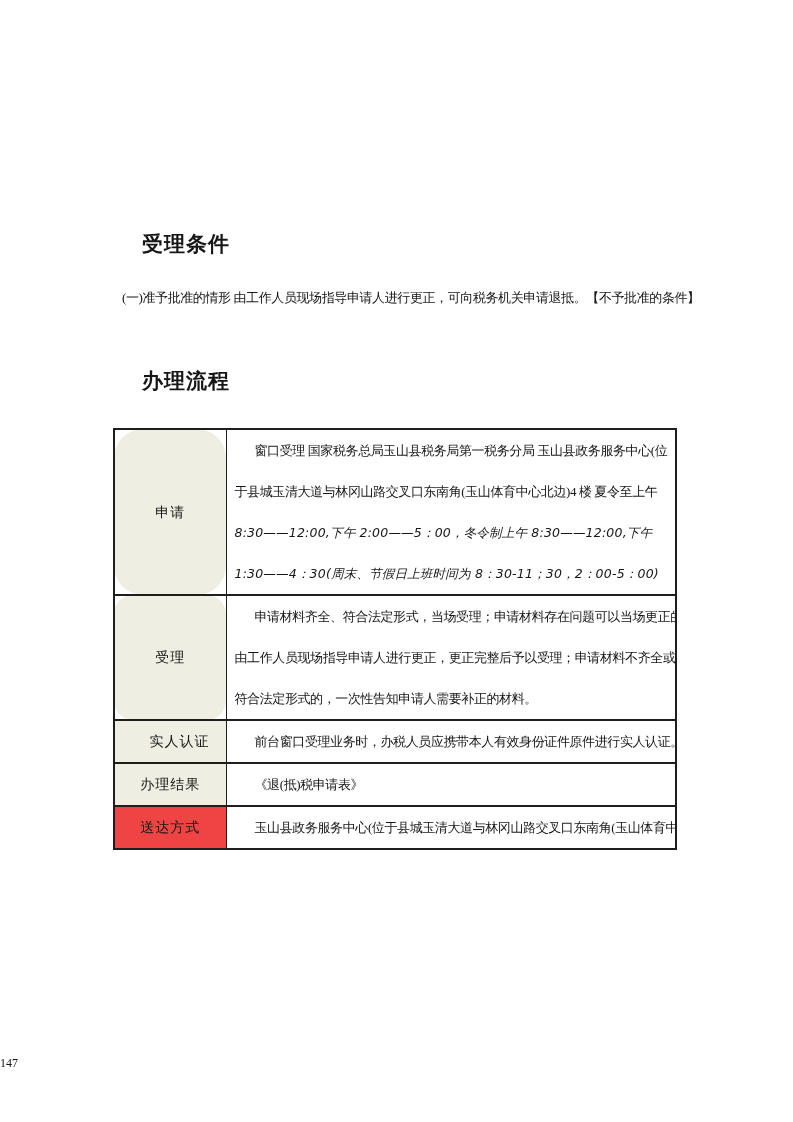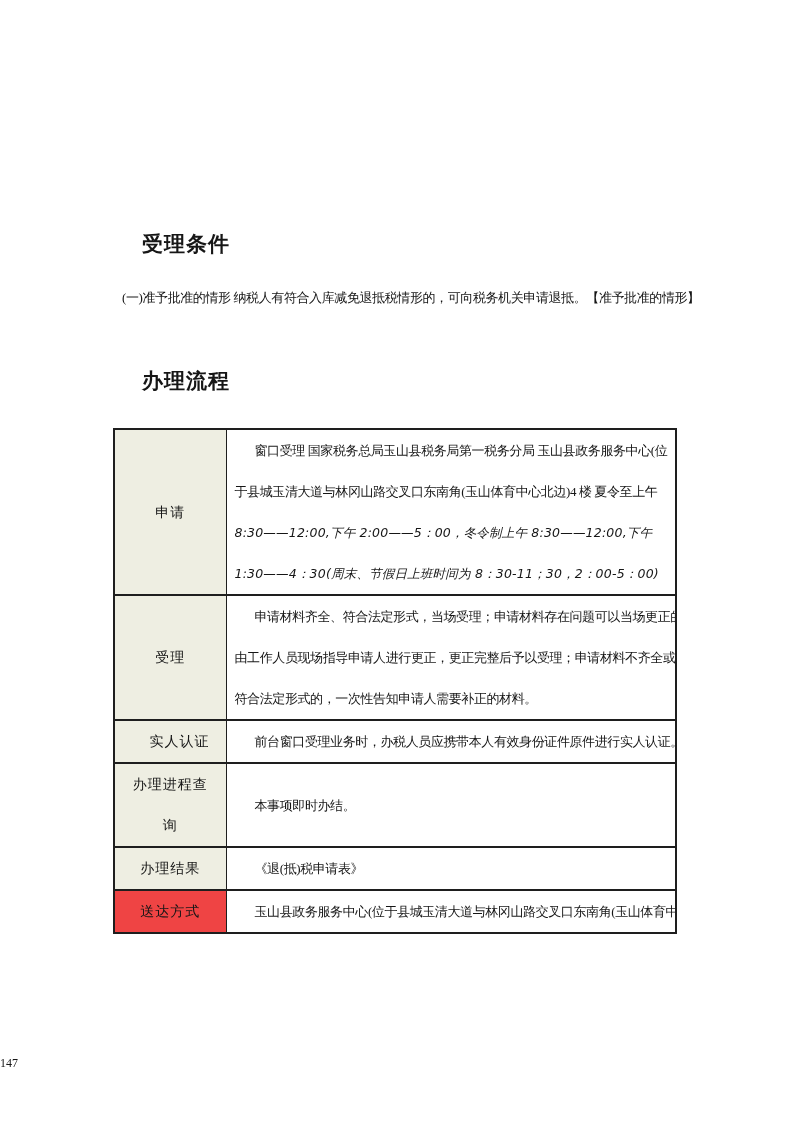--- a/index.html
+++ b/index.html
@@ -92,54 +92,48 @@
     font-size: 12px;
   }
 </style>
 </head>
 <body>
 
 <div class="content">
 
   <h1 class="sec-heading">受理条件</h1>
 
-  <p class="bline first">(一)准予批准的情形 纳税人有符合入库减免退抵税情形的，可向税务机关申请退抵。【准予批准的情形】</p>
+  <p class="bline first">(一)准予批准的情形 由工作人员现场指导申请人进行更正，可向税务机关申请退抵。【不予批准的条件】</p>
 
 
   <h1 class="sec-heading second">办理流程</h1>
 
   <table class="proc">
     <tbody id="process-tbody">
         <tr>
-          <th class="label-cell" style="background: rgb(238, 238, 226);">申请</th>
+          <th class="label-cell" style="background: rgb(238, 238, 226); border-radius: 29px;">申请</th>
           <td class="content-cell">
             <div class="cline indent">窗口受理 国家税务总局玉山县税务局第一税务分局 玉山县政务服务中心(位</div>
             <div class="cline">于县城玉清大道与林冈山路交叉口东南角(玉山体育中心北边)4 楼 夏令至上午</div>
             <div class="cline script">8:30——12:00,下午 2:00——5：00，冬令制上午 8:30——12:00,下午</div>
             <div class="cline script">1:30——4：30(周末、节假日上班时间为 8：30-11；30，2：00-5：00)</div>
           </td>
         </tr>
         <tr>
-          <th class="label-cell" style="background: rgb(238, 238, 226);">受理</th>
+          <th class="label-cell" style="background: rgb(238, 238, 226); border-radius: 19px;">受理</th>
           <td class="content-cell">
             <div class="cline indent">申请材料齐全、符合法定形式，当场受理；申请材料存在问题可以当场更正的，</div>
             <div class="cline">由工作人员现场指导申请人进行更正，更正完整后予以受理；申请材料不齐全或不</div>
             <div class="cline">符合法定形式的，一次性告知申请人需要补正的材料。</div>
           </td>
         </tr>
         <tr>
           <th class="label-cell" style="background: rgb(238, 238, 226); text-align: right;">实人认证</th>
           <td class="content-cell">
             <div class="cline indent">前台窗口受理业务时，办税人员应携带本人有效身份证件原件进行实人认证。</div>
-          </td>
-        </tr>
-        <tr>
-          <th class="label-cell" style="background: rgb(238, 238, 226);">办理进程查询</th>
-          <td class="content-cell">
-            <div class="cline indent">本事项即时办结。</div>
           </td>
         </tr>
         <tr>
           <th class="label-cell" style="background: rgb(238, 238, 226);">办理结果</th>
           <td class="content-cell">
             <div class="cline indent">《退(抵)税申请表》</div>
           </td>
         </tr>
         <tr>
           <th class="label-cell" style="background: #ef4444;">送达方式</th>

